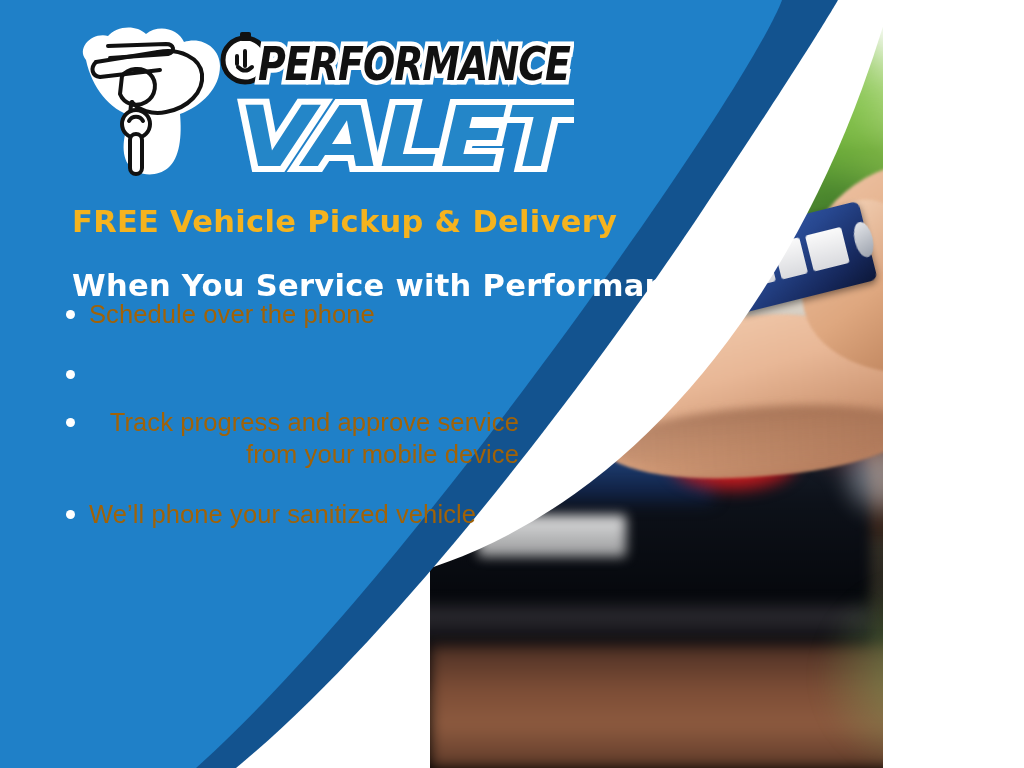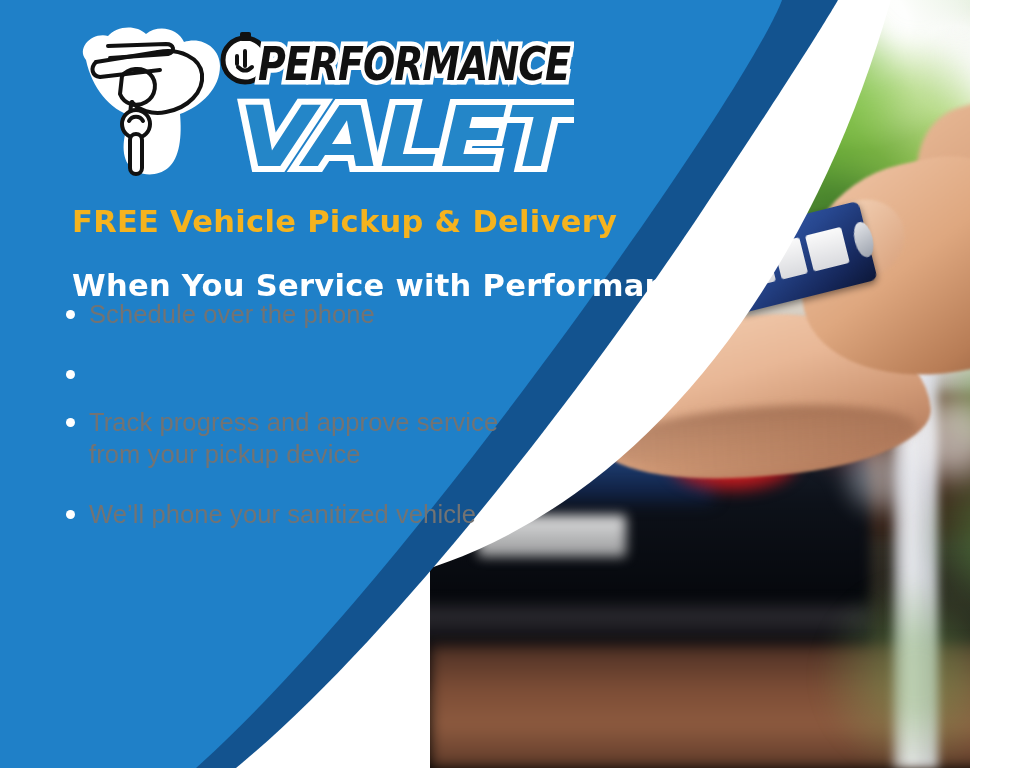--- a/index.html
+++ b/index.html
@@ -2,21 +2,21 @@
 <html><head>
 <meta charset="utf-8">
 <style>
   html, body {
     margin: 0;
     padding: 0;
     background: #ffffff;
   }
   #banner {
     position: relative;
-    width: 970px;
+    width: 883px;
     height: 768px;
     overflow: hidden;
     background: #ffffff;
     font-family: "Liberation Sans", sans-serif;
     -webkit-font-smoothing: antialiased;
   }
 
   
   #photo-layer {
     position: absolute;
@@ -348,27 +348,28 @@
   }
   .bullet-dot {
     flex: 0 0 auto;
     width: 9px;
     height: 9px;
     border-radius: 50%;
     background: #ffffff;
     margin: 12px 14px 0 0;
   }
   .bullet-text {
-    color: #737373;
+    color: #a16207;
     font-family: "Liberation Sans", sans-serif;
     font-size: 25.5px;
     line-height: 32.5px;
     font-weight: normal;
     letter-spacing: .1px;
     max-width: 430px;
+    text-align: right;
   }
 </style>
 </head>
 <body>
 
 <div id="banner">
 
   <div id="photo-layer">
     <div id="photo">
       <div class="ph" id="ph-sky"></div>
@@ -467,21 +468,21 @@
     <div id="bullets">
       <div class="bullet">
         <span class="bullet-dot"></span>
         <span class="bullet-text">Schedule over the phone</span>
       </div>
       <div class="bullet">
         <span class="bullet-dot"></span>
       </div>
       <div class="bullet">
         <span class="bullet-dot"></span>
-        <span class="bullet-text">Track progress and approve service from your pickup device</span>
+        <span class="bullet-text">Track progress and approve service from your mobile device</span>
       </div>
       <div class="bullet">
         <span class="bullet-dot"></span>
         <span class="bullet-text">We’ll phone your sanitized vehicle</span>
       </div>
     </div>
 
   </div>
 </div>
 

